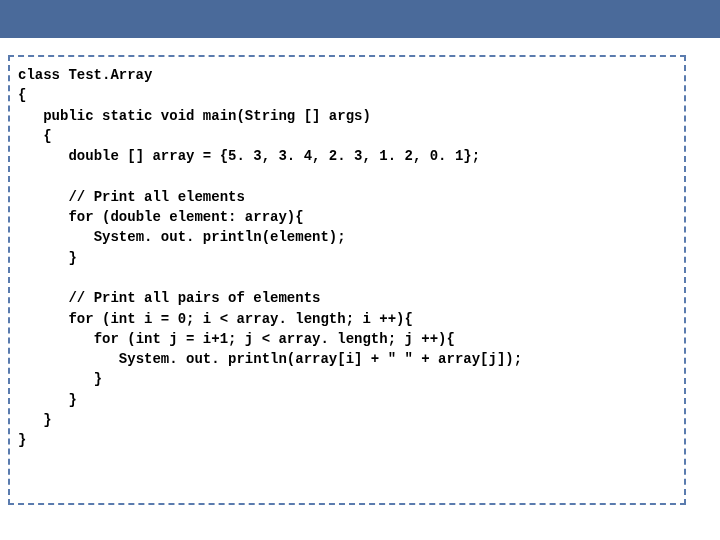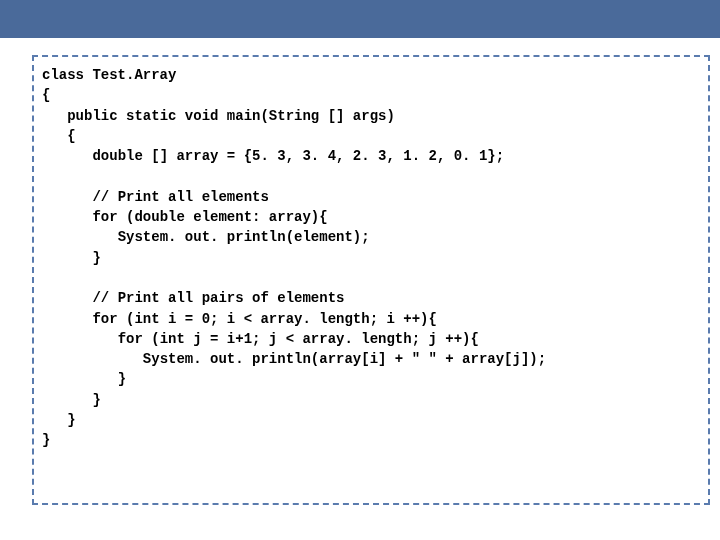--- a/index.html
+++ b/index.html
@@ -12,21 +12,21 @@
     overflow: hidden;
   }
   .top-bar {
     width: 100%;
     height: 38px;
     background: #4a6a9a;
   }
   .code-box {
     position: absolute;
     top: 55px;
-    left: 32px;
+    left: 8px;
     width: 678px;
     height: 450px;
     border: 2px dashed #5a7bae;
     box-sizing: border-box;
     padding: 8px 12px 8px 8px;
   }
   pre.code {
     margin: 0;
     font-family: "Courier New", Courier, monospace;
     font-weight: bold;

